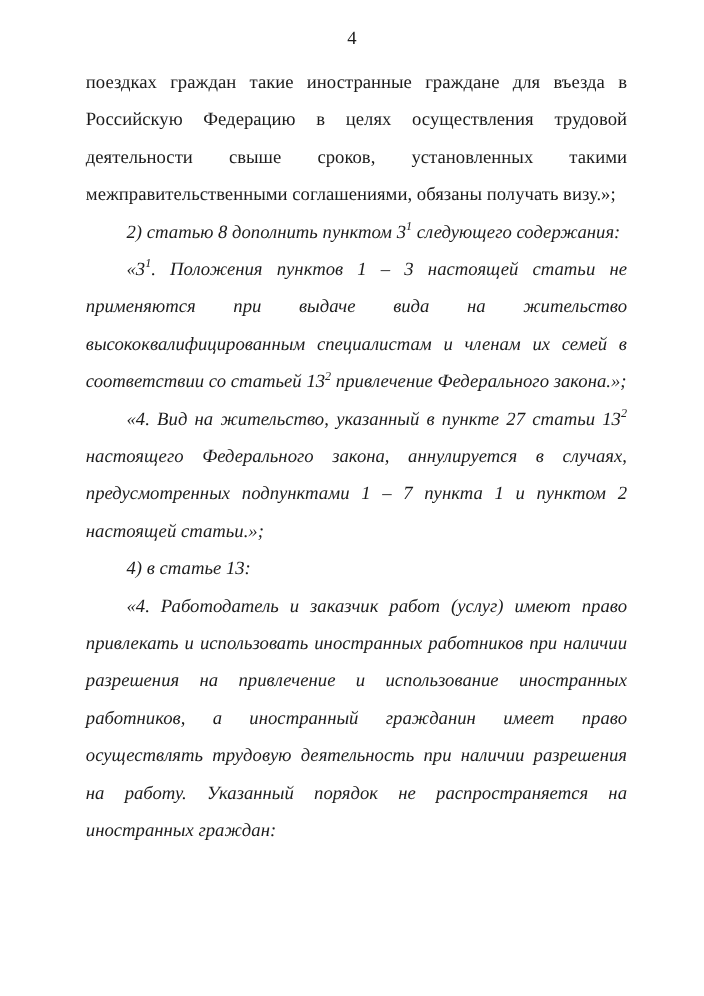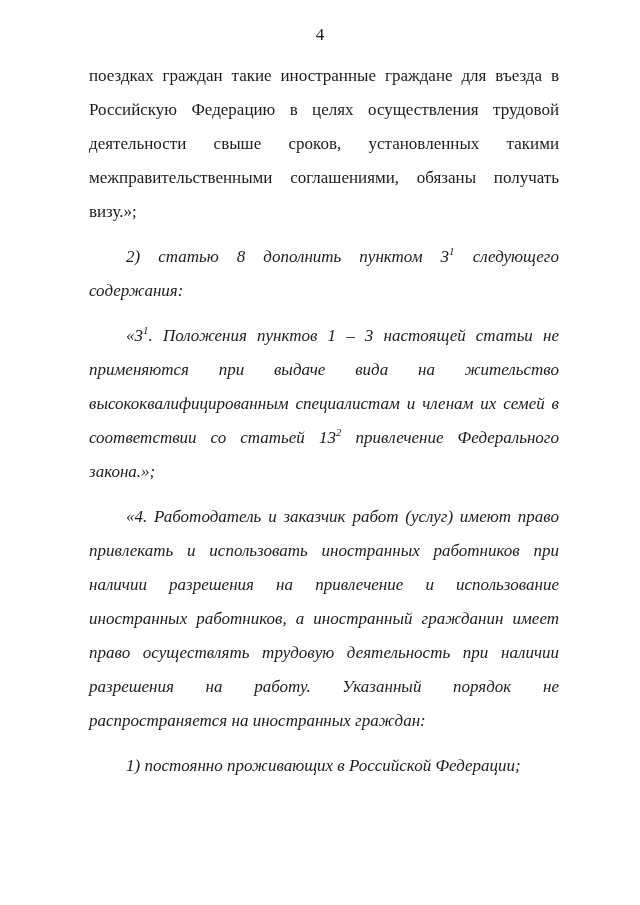--- a/index.html
+++ b/index.html
@@ -25,21 +25,21 @@
   }
   .document-body {
     margin: 10px 70px 0 78px;
     width: 492px;
     font-size: 17px;
     line-height: 34px;
     text-align: justify;
     text-justify: inter-word;
   }
   .document-body p {
-    margin: 11px;
+    margin: 0;
     padding: 0;
   }
   .document-body p.indent {
     text-indent: 37px;
     font-style: italic;
   }
   .sup {
     font-size: 11px;
     line-height: 0;
     position: relative;
@@ -48,16 +48,17 @@
 </style>
 </head>
 <body>
 
 <div class="page">
   <div class="page-number">4</div>
   <div class="document-body">
       <p><span>поездках граждан такие иностранные граждане для въезда в Российскую Федерацию в целях осуществления трудовой деятельности свыше сроков, установленных такими межправительственными соглашениями, обязаны получать визу.»;</span></p>
       <p class="indent"><span>2) статью 8 дополнить пунктом 3</span><span class="sup">1</span><span> следующего содержания:</span></p>
       <p class="indent"><span>«3</span><span class="sup">1</span><span>. Положения пунктов 1 – 3 настоящей статьи не применяются при выдаче вида на жительство высококвалифицированным специалистам и членам их семей в соответствии со статьей 13</span><span class="sup">2</span><span> привлечение Федерального закона.»;</span></p>
+      <p class="indent"><span>«4. Вид на жительство, указанный в пункте 27 статьи 13</span><span class="sup">2</span><span> настоящего Федерального закона, аннулируется в случаях, предусмотренных подпунктами 1 – 7 пункта 1 и пунктом 2 настоящей статьи.»;</span></p>
+      <p class="indent"><span>4) в статье 13:</span></p>
       <p class="indent"><span>«4. Работодатель и заказчик работ (услуг) имеют право привлекать и использовать иностранных работников при наличии разрешения на привлечение и использование иностранных работников, а иностранный гражданин имеет право осуществлять трудовую деятельность при наличии разрешения на работу. Указанный порядок не распространяется на иностранных граждан:</span></p>
-      <p class="indent"><span>1) постоянно проживающих в Российской Федерации;</span></p>
     </div>
 </div>
 
 </body></html>

